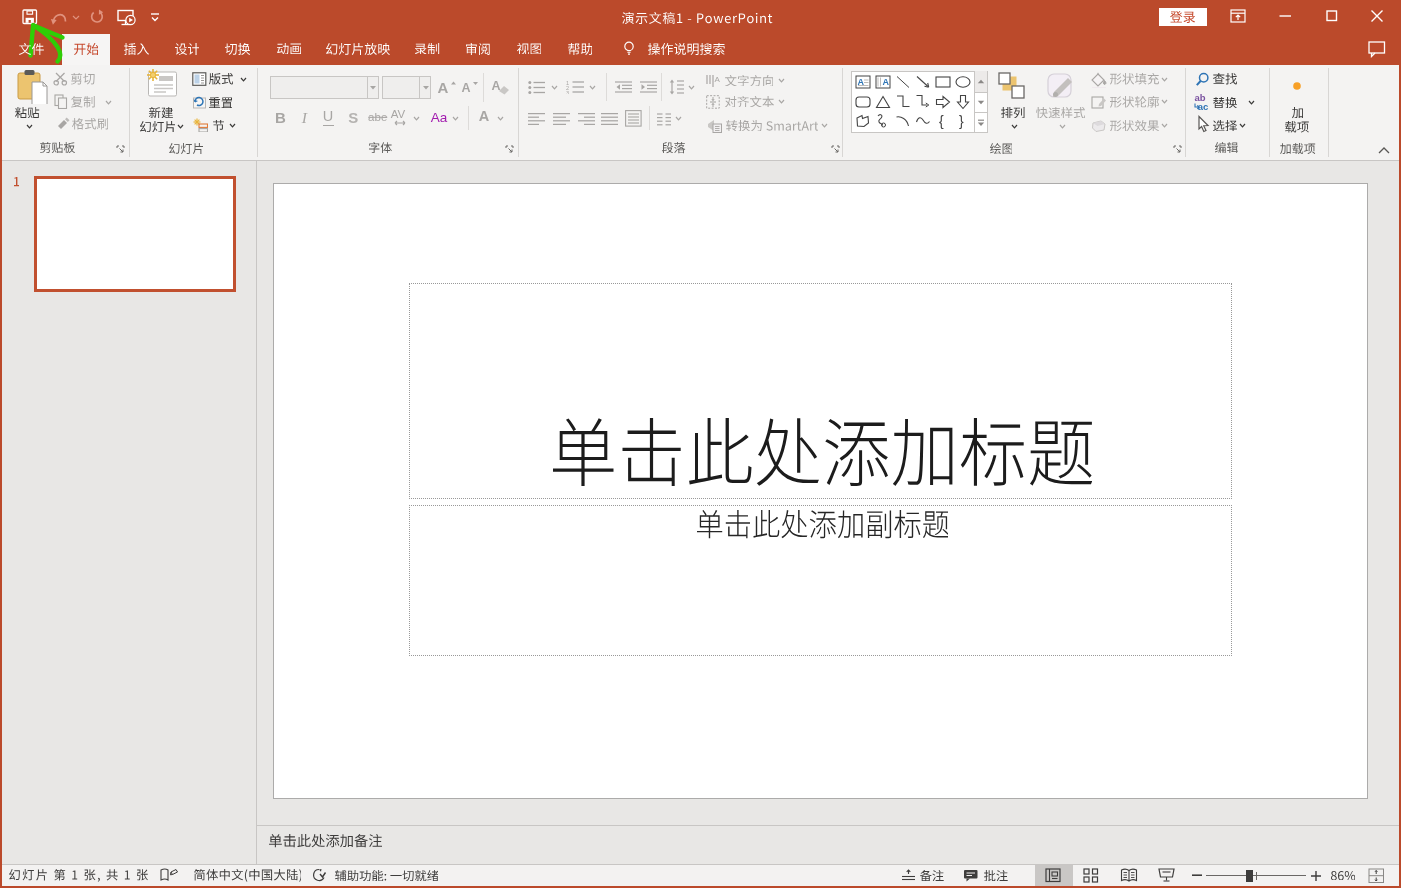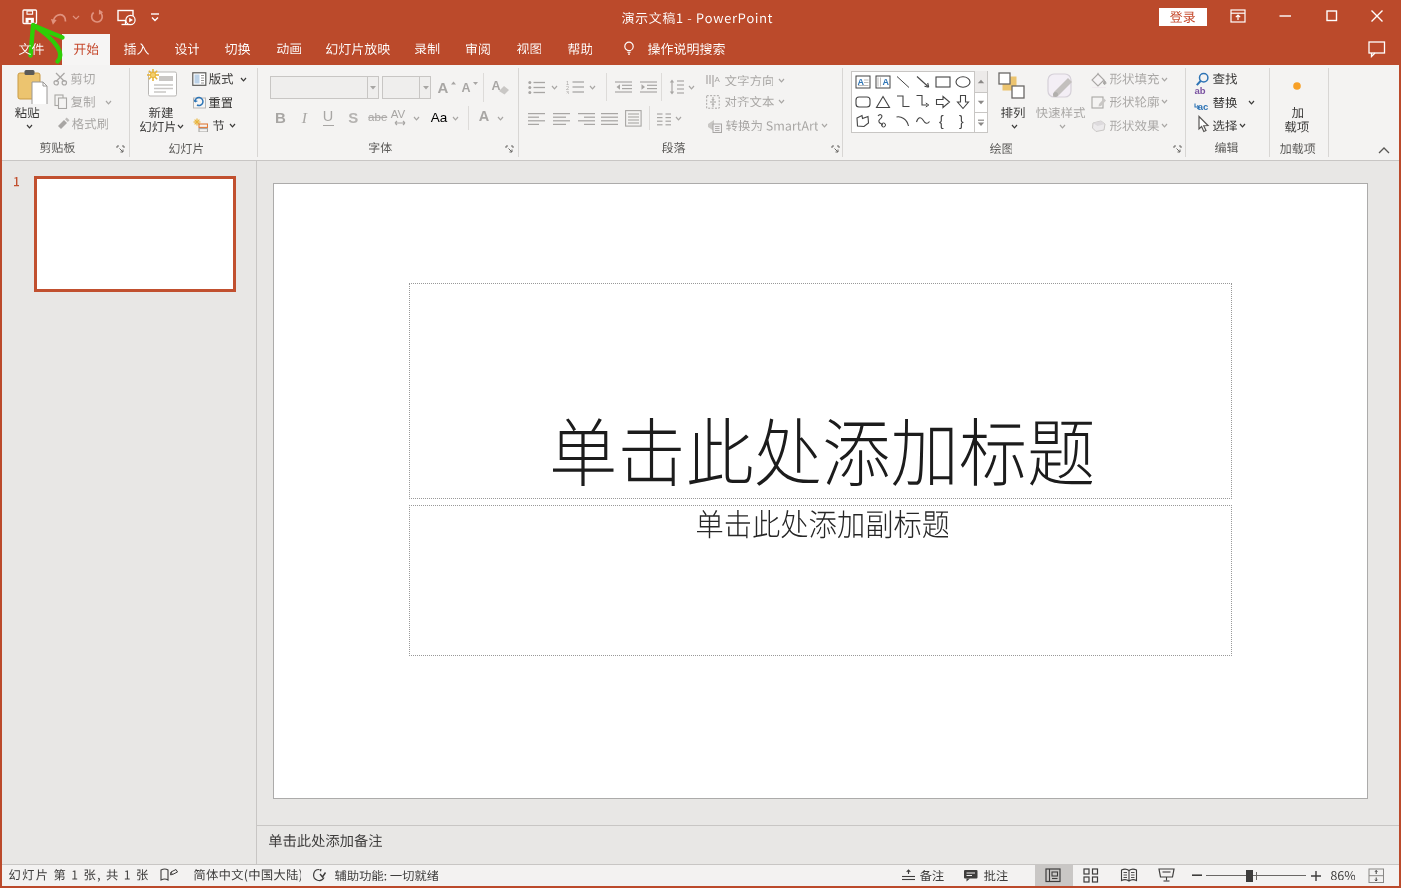--- a/index.html
+++ b/index.html
@@ -191,21 +191,21 @@
 <div style="position:absolute;left:322.5px;top:124.5px;width:11.5px;height:1.2px;background:#a8a6a4"></div>
 <div style="position:absolute;left:353.3px;top:118.0px;transform:translate(-50%,-54%);font: 700 15.0px 'Liberation Sans',sans-serif;color:#b5b3b1;white-space:nowrap;line-height:1">S</div>
 <div style="position:absolute;left:377.7px;top:117.5px;transform:translate(-50%,-54%);font: 400 11.5px 'Liberation Sans',sans-serif;color:#a8a6a4;white-space:nowrap;line-height:1"><span style="text-decoration:line-through">abe</span></div>
 <div style="position:absolute;left:398.0px;top:115.0px;transform:translate(-50%,-54%);font: 400 11.5px 'Liberation Sans',sans-serif;color:#a8a6a4;white-space:nowrap;line-height:1">AV</div>
 <svg style="position:absolute;left:391.0px;top:119.0px;" width="17" height="8" viewBox="0 0 17 8">
     <path d="M4,4 L14,4 M4,4 L6,2 M4,4 L6,6 M14,4 L12,2 M14,4 L12,6" stroke="#a8a6a4" stroke-width="1.1" fill="none"></path>
   </svg>
 <svg style="position:absolute;left:412.5px;top:115.5px;" width="7" height="6" viewBox="0 0 7 6">
     <path d="M1,1 L3.5,3.8 L6,1" fill="none" stroke="#a8a6a4" stroke-width="1.2"></path>
   </svg>
-<div style="position:absolute;left:439.0px;top:118.0px;transform:translate(-50%,-54%);font: 400 13.5px 'Liberation Sans',sans-serif;color:#000000;white-space:nowrap;line-height:1">Aa</div>
+<div style="position:absolute;left:439.0px;top:118.0px;transform:translate(-50%,-54%);font: 400 13.5px 'Liberation Sans',sans-serif;color:#a21caf;white-space:nowrap;line-height:1">Aa</div>
 <svg style="position:absolute;left:451.5px;top:115.5px;" width="7" height="6" viewBox="0 0 7 6">
     <path d="M1,1 L3.5,3.8 L6,1" fill="none" stroke="#a8a6a4" stroke-width="1.2"></path>
   </svg>
 <div style="position:absolute;left:468.0px;top:106.0px;width:1.0px;height:24.0px;background:#dddbd9"></div>
 <div style="position:absolute;left:484.0px;top:117.0px;transform:translate(-50%,-54%);font: 700 14.5px 'Liberation Sans',sans-serif;color:#a8a6a4;white-space:nowrap;line-height:1">A</div>
 <svg style="position:absolute;left:497.0px;top:115.5px;" width="7" height="6" viewBox="0 0 7 6">
     <path d="M1,1 L3.5,3.8 L6,1" fill="none" stroke="#a8a6a4" stroke-width="1.2"></path>
   </svg>
 <svg style="position:absolute;left:505.0px;top:145.0px;" width="9" height="9" viewBox="0 0 9 9">
     <g stroke="#6a6866" stroke-width="1" fill="none">
@@ -479,21 +479,21 @@
 <svg style="position:absolute;left:1173.0px;top:145.0px;" width="9" height="9" viewBox="0 0 9 9">
     <g stroke="#6a6866" stroke-width="1" fill="none">
       <path d="M1,3 L1,1 L3,1 M6,1 L8,1 L8,3"></path>
 <path d="M3.5,3.5 L7,7 M7,4.5 L7,7 L4.5,7"></path>
     </g>
   </svg>
 <svg style="position:absolute;left:1195.0px;top:72.0px;" width="15" height="15" viewBox="0 0 15 15">
     <circle cx="8.7" cy="5.8" r="4.2" fill="none" stroke="#2e74b5" stroke-width="1.5"></circle>
 <line x1="5.6" y1="9" x2="1.8" y2="13.2" stroke="#2e74b5" stroke-width="2"></line>
   </svg>
-<div style="position:absolute;left:1200.0px;top:91px;transform:translate(-50%,-54%);font: 700 9.5px 'Liberation Sans',sans-serif;color:#7a52a0;white-space:nowrap;line-height:1">ab</div>
+<div style="position:absolute;left:1200.0px;top:98px;transform:translate(-50%,-54%);font: 700 9.5px 'Liberation Sans',sans-serif;color:#7a52a0;white-space:nowrap;line-height:1">ab</div>
 <div style="position:absolute;left:1203.0px;top:107.0px;transform:translate(-50%,-54%);font: 700 9.5px 'Liberation Sans',sans-serif;color:#2e74b5;white-space:nowrap;line-height:1">ac</div>
 <svg style="position:absolute;left:1193.0px;top:103.0px;" width="8" height="8" viewBox="0 0 8 8">
     <path d="M2,0.5 L2,4 L6,4 M4.3,2.3 L6.2,4 L4.3,5.9" fill="none" stroke="#2e74b5" stroke-width="1.1"></path>
   </svg>
 <svg style="position:absolute;left:1247.5px;top:100.0px;" width="7" height="6" viewBox="0 0 7 6">
     <path d="M1,1 L3.5,3.8 L6,1" fill="none" stroke="#3b3a39" stroke-width="1.2"></path>
   </svg>
 <svg style="position:absolute;left:1197.0px;top:115.0px;" width="13" height="18" viewBox="0 0 13 18">
     <path d="M2,1.5 L11,10.5 L6.7,10.7 L9,15.5 L6.8,16.5 L4.6,11.6 L2,14 Z" fill="#fff" stroke="#595755" stroke-width="1.2"></path>
   </svg>

